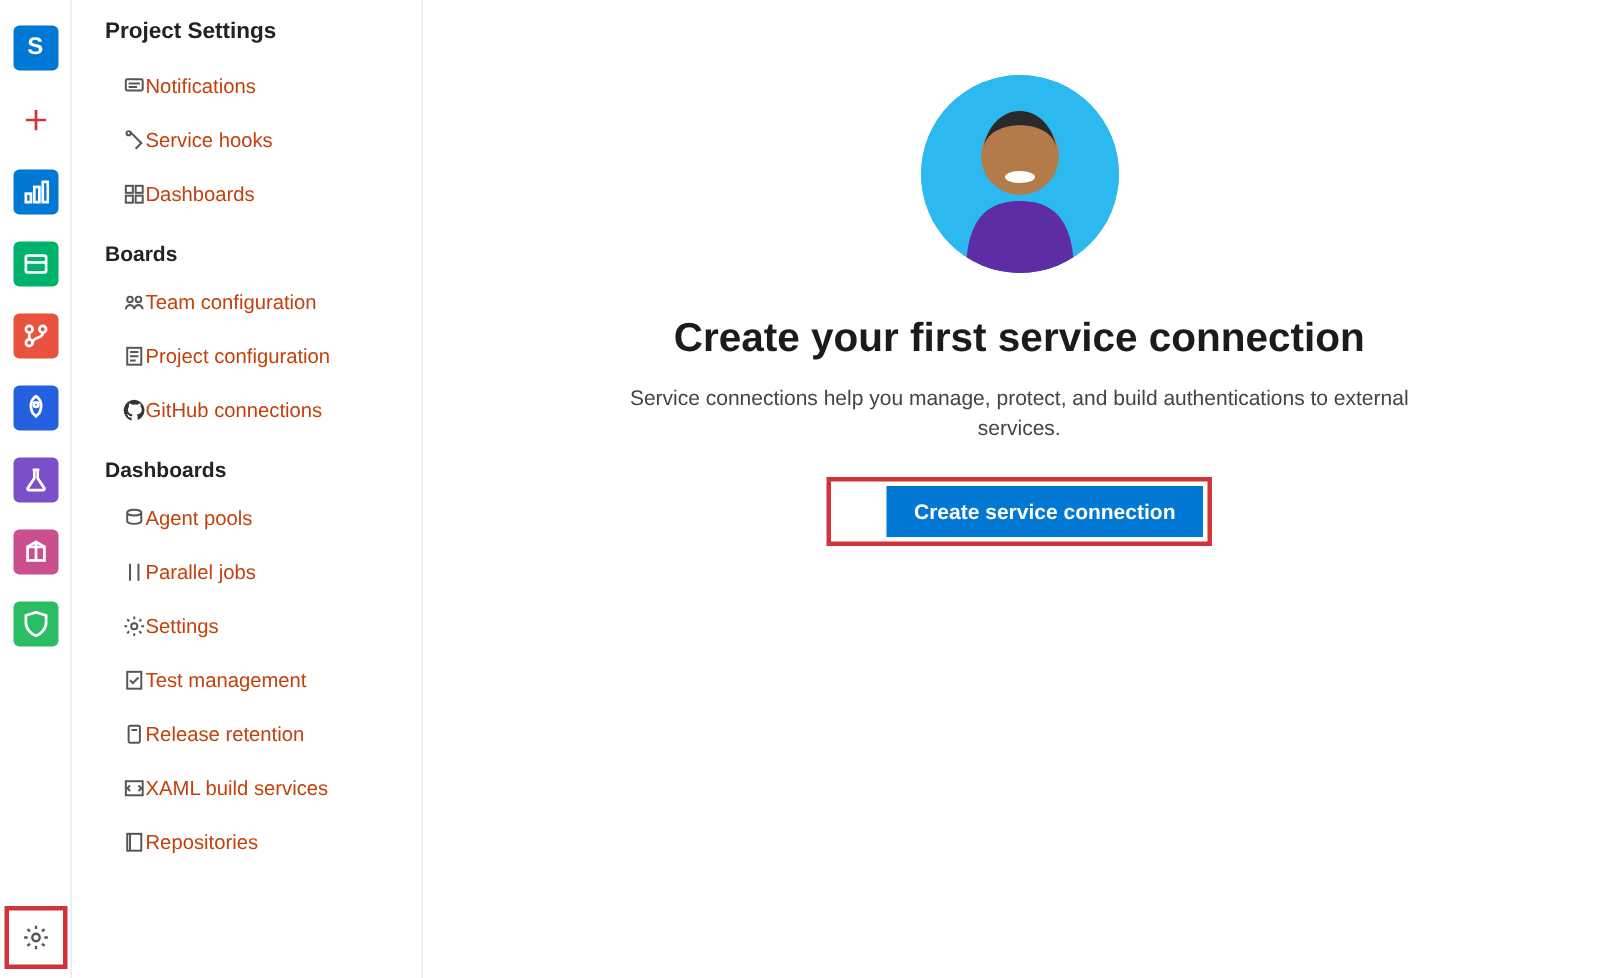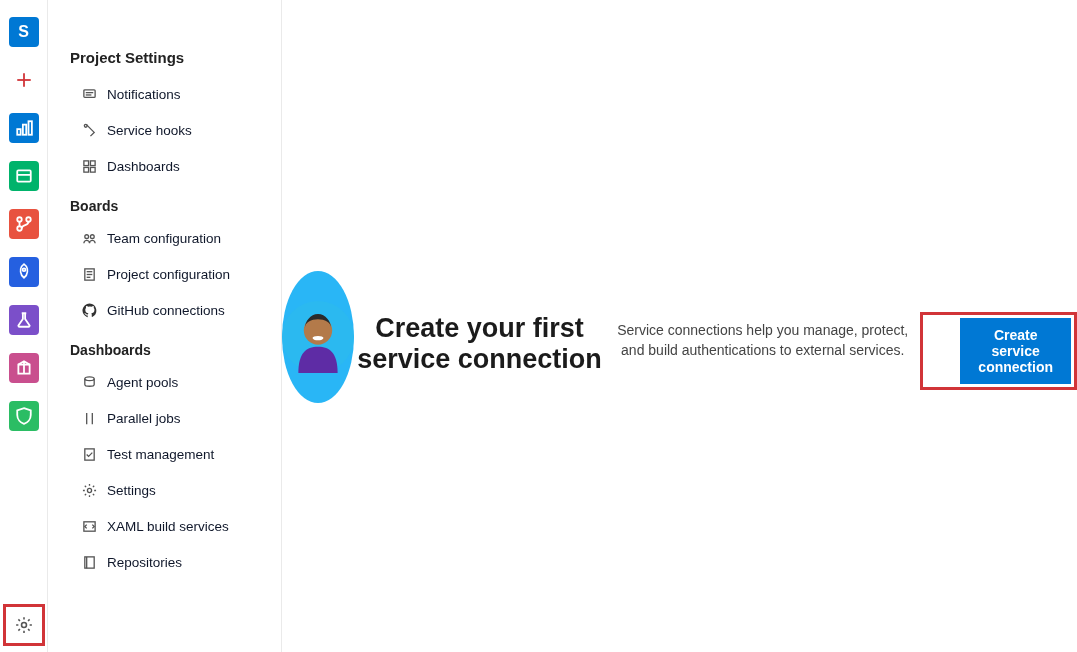--- a/index.html
+++ b/index.html
@@ -27,47 +27,47 @@
   .rail-bottom svg { width: 18px; height: 18px; }
 
   
   .sidebar {
     position: absolute; left: 48px; top: 0; bottom: 0; width: 234px;
     background: #fff; border-right: 1px solid #eaeaea;
     padding: 6px 0 10px 0;
     overflow-y: auto;
   }
   .sidebar-title {
-    font-weight: 600; font-size: 15px; padding: 6px 10px 10px 22px; color: #222; margin-top: 37px;
+    font-weight: 600; font-size: 15px; padding: 6px 10px 10px 22px; color: #222;
   }
   .section-title {
     font-weight: 600; font-size: 14px; padding: 14px 10px 6px 22px; color: #222;
   }
   .nav-item {
-    display: flex; align-items: center; gap: 10px;
-    padding: 7px 10px 7px 30px; font-size: 13.5px; color: #0f172a;
+    display: flex; align-items: center; gap: 0;
+    padding: 7px 10px 7px 30px; font-size: 13.5px; color: #c2410c;
     cursor: pointer; border: 3px solid transparent;
   }
   .nav-item.highlighted {
     border: 3px solid #d13438;
   }
   .nav-icon {
     width: 16px; height: 16px; display: inline-flex; align-items: center; justify-content: center;
     color: #555; flex-shrink: 0;
   }
   .nav-icon svg { width: 15px; height: 15px; stroke: #555; fill: none; stroke-width: 1.4; }
 
   
   .sidebar::-webkit-scrollbar { width: 10px; }
   .sidebar::-webkit-scrollbar-thumb { background: #c8c8c8; }
 
   
   .main {
     position: absolute; left: 282px; right: 0; top: 0; bottom: 0;
-    display: flex; flex-direction: row; align-items: center;
+    display: flex; flex-direction: column; align-items: center;
     padding-top: 50px;
   }
   .avatar-wrap {
     width: 132px; height: 132px; border-radius: 50%; background: #29b6f6;
     overflow: hidden; position: relative; margin-bottom: 28px;
   }
   .main h1 {
     font-size: 27px; font-weight: 700; color: #1b1b1b; margin-bottom: 14px; text-align: center;
   }
   .main p {
@@ -226,34 +226,43 @@
           <svg viewBox="0 0 16 16">
             <line x1="5" y1="2" x2="5" y2="14"></line>
             <line x1="11" y1="2" x2="11" y2="14"></line>
           </svg>
         </span>
         <span>Parallel jobs</span>
       </div>
       <div class="nav-item">
         <span class="nav-icon">
           <svg viewBox="0 0 16 16">
+            <circle cx="8" cy="8" r="2.2"></circle>
+            <path d="M8 1v2M8 13v2M1 8h2M13 8h2M3 3l1.4 1.4M11.6 11.6L13 13M3 13l1.4-1.4M11.6 4.4L13 3"></path>
+          </svg>
+        </span>
+        <span>Settings</span>
+      </div>
+      <div class="nav-item">
+        <span class="nav-icon">
+          <svg viewBox="0 0 16 16">
             <rect x="3" y="2" width="10" height="12"></rect>
             <path d="M5 8l2 2 4-4"></path>
           </svg>
         </span>
         <span>Test management</span>
       </div>
       <div class="nav-item">
         <span class="nav-icon">
           <svg viewBox="0 0 16 16">
-            <circle cx="8" cy="8" r="2.2"></circle>
-            <path d="M8 1v2M8 13v2M1 8h2M13 8h2M3 3l1.4 1.4M11.6 11.6L13 13M3 13l1.4-1.4M11.6 4.4L13 3"></path>
-          </svg>
-        </span>
-        <span>Settings</span>
+            <rect x="4" y="2" width="8" height="12" rx="1"></rect>
+            <line x1="6" y1="5" x2="10" y2="5"></line>
+          </svg>
+        </span>
+        <span>Release retention</span>
       </div>
       <div class="nav-item">
         <span class="nav-icon">
           <svg viewBox="0 0 16 16">
             <rect x="2" y="3" width="12" height="10"></rect>
             <path d="M5 6l-2 2 2 2M11 6l2 2-2 2"></path>
           </svg>
         </span>
         <span>XAML build services</span>
       </div>

